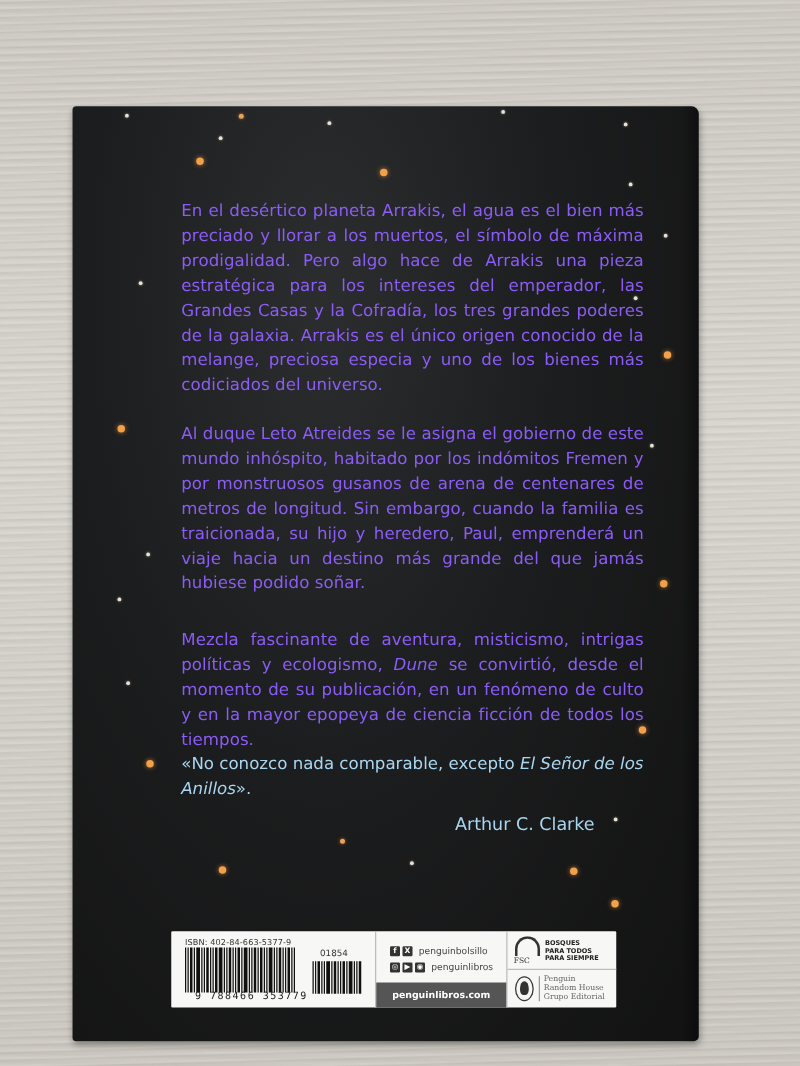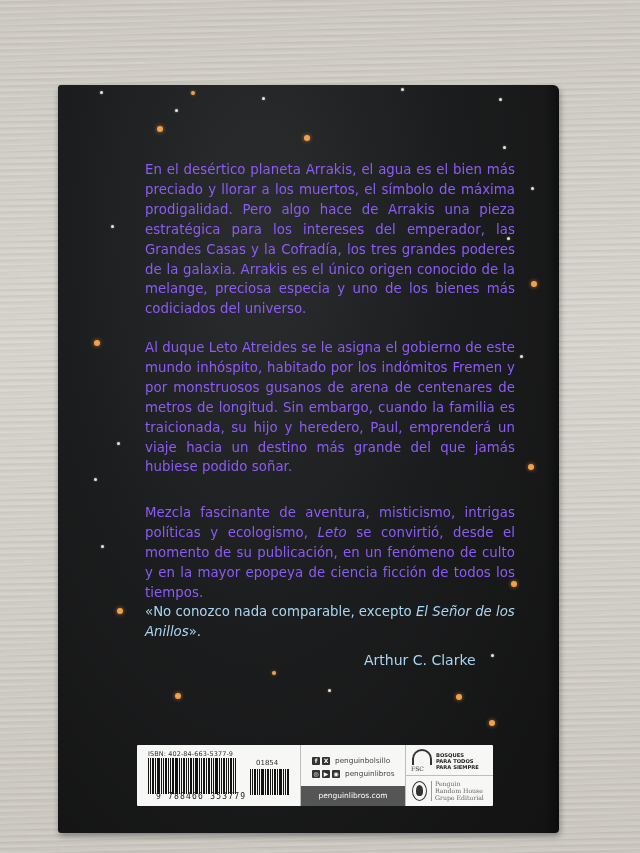--- a/index.html
+++ b/index.html
@@ -48,21 +48,21 @@
   .bars-main { position: absolute; left: 11px; top: 13px; width: 94px; height: 36px; display: flex; align-items: flex-start; }
   .bars-main i, .bars-addon i { display: block; background: #111; height: 100%; margin-right: 1px; }
   .ean { position: absolute; left: 3px; top: 47px; font-size: 8px; color: #222; letter-spacing: 1.2px; font-family: "DejaVu Sans Mono", monospace; margin-left: 16px; }
   .addon-num { position: absolute; left: 119px; top: 14px; font-size: 7px; color: #333; }
   .bars-addon { position: absolute; left: 113px; top: 24px; width: 40px; height: 26px; display: flex; }
   .sec-social { width: 104px; position: relative; border-right: 1px solid #bdbdbd; }
   .social-row { position: absolute; left: 11px; display: flex; align-items: center; gap: 2px; font-size: 7.3px; color: #444; }
   .social-row.r1 { top: 11px; } .social-row.r2 { top: 24px; }
   .sicon { width: 8px; height: 8px; background: #333; color: #fff; font-size: 6px; line-height: 8px; text-align: center; border-radius: 1px; font-weight: bold; }
   .social-handle { margin-left: 3px; }
-  .site-bar { position: absolute; left: 0; bottom: 0; width: 100%; height: 20px; background: #555; color: #fff; font-size: 7.5px; font-weight: normal; text-align: center; line-height: 20px; }
+  .site-bar { position: absolute; left: 0; bottom: 0; width: 100%; height: 20px; background: #555; color: #fff; font-size: 7.5px; font-weight: bold; text-align: center; line-height: 20px; }
   .sec-logos { flex: 1; position: relative; }
   .fsc { position: absolute; left: 0; top: 0; width: 100%; height: 30px; border-bottom: 1px solid #bdbdbd; }
   .fsc-tree { position: absolute; left: 6px; top: 4px; width: 16px; height: 14px; border: 2px solid #333; border-bottom: none; border-radius: 10px 10px 0 0; }
   .fsc-text { position: absolute; left: 5px; top: 20px; font-size: 6px; font-family: "DejaVu Serif", serif; color: #333; }
   .fsc-slogan { position: absolute; left: 30px; top: 8px; font-size: 5.2px; font-weight: bold; color: #222; line-height: 5.8px; }
   .prh-logo { position: absolute; left: 6px; top: 36px; width: 13px; height: 18px; border: 1.5px solid #333; border-radius: 50%; }
   .prh-logo::after { content: ""; position: absolute; left: 3px; top: 3px; width: 7px; height: 11px; background: #333; border-radius: 50% 50% 40% 40%; }
   .prh-divider { position: absolute; left: 25px; top: 36px; width: 1px; height: 20px; background: #999; }
   .prh-text { position: absolute; left: 29px; top: 35px; font-size: 6.2px; line-height: 7px; font-family: "DejaVu Serif", serif; color: #666; }
 </style>
@@ -95,21 +95,21 @@
     <div class="star orange" style="left: 175px; top: 693px;"></div>
     <div class="star orange-s" style="left: 272px; top: 671px;"></div>
     <div class="star small" style="left: 327.5px; top: 688.5px;"></div>
     <div class="star orange" style="left: 456px; top: 694px;"></div>
     <div class="star orange" style="left: 489px; top: 720px;"></div>
     <div class="star small" style="left: 490.5px; top: 653.5px;"></div>
   </div>
 
 <div class="text-block p1">En el desértico planeta Arrakis, el agua es el bien más preciado y llorar a los muertos, el símbolo de máxima prodigalidad. Pero algo hace de Arrakis una pieza estratégica para los intereses del emperador, las Grandes Casas y la Cofradía, los tres grandes poderes de la galaxia. Arrakis es el único origen conocido de la melange, preciosa especia y uno de los bienes más codiciados del universo.</div>
 <div class="text-block p2">Al duque Leto Atreides se le asigna el gobierno de este mundo inhóspito, habitado por los indómitos Fremen y por monstruosos gusanos de arena de centenares de metros de longitud. Sin embargo, cuando la familia es traicionada, su hijo y heredero, Paul, emprenderá un viaje hacia un destino más grande del que jamás hubiese podido soñar.</div>
-<div class="text-block p3"><span>Mezcla fascinante de aventura, misticismo, intrigas políticas y ecologismo, </span><em>Leto</em><span> se convirtió, desde el momento de su publicación, en un fenómeno de culto y en la mayor epopeya de ciencia ficción de todos los tiempos.</span></div>
+<div class="text-block p3"><span>Mezcla fascinante de aventura, misticismo, intrigas políticas y ecologismo, </span><em>Dune</em><span> se convirtió, desde el momento de su publicación, en un fenómeno de culto y en la mayor epopeya de ciencia ficción de todos los tiempos.</span></div>
 
 <div class="quote"><span>«No conozco nada comparable, excepto </span><em>El Señor de los Anillos</em><span>».</span></div>
 <div class="author">Arthur C. Clarke</div>
 
 <div class="label">
   <div class="sec-barcode">
     <div class="isbn">ISBN: 402-84-663-5377-9</div>
     <div class="bars-main" id="bars-main">
         <i style="width: 1px;"></i>
         <i style="width: 1px;"></i>

